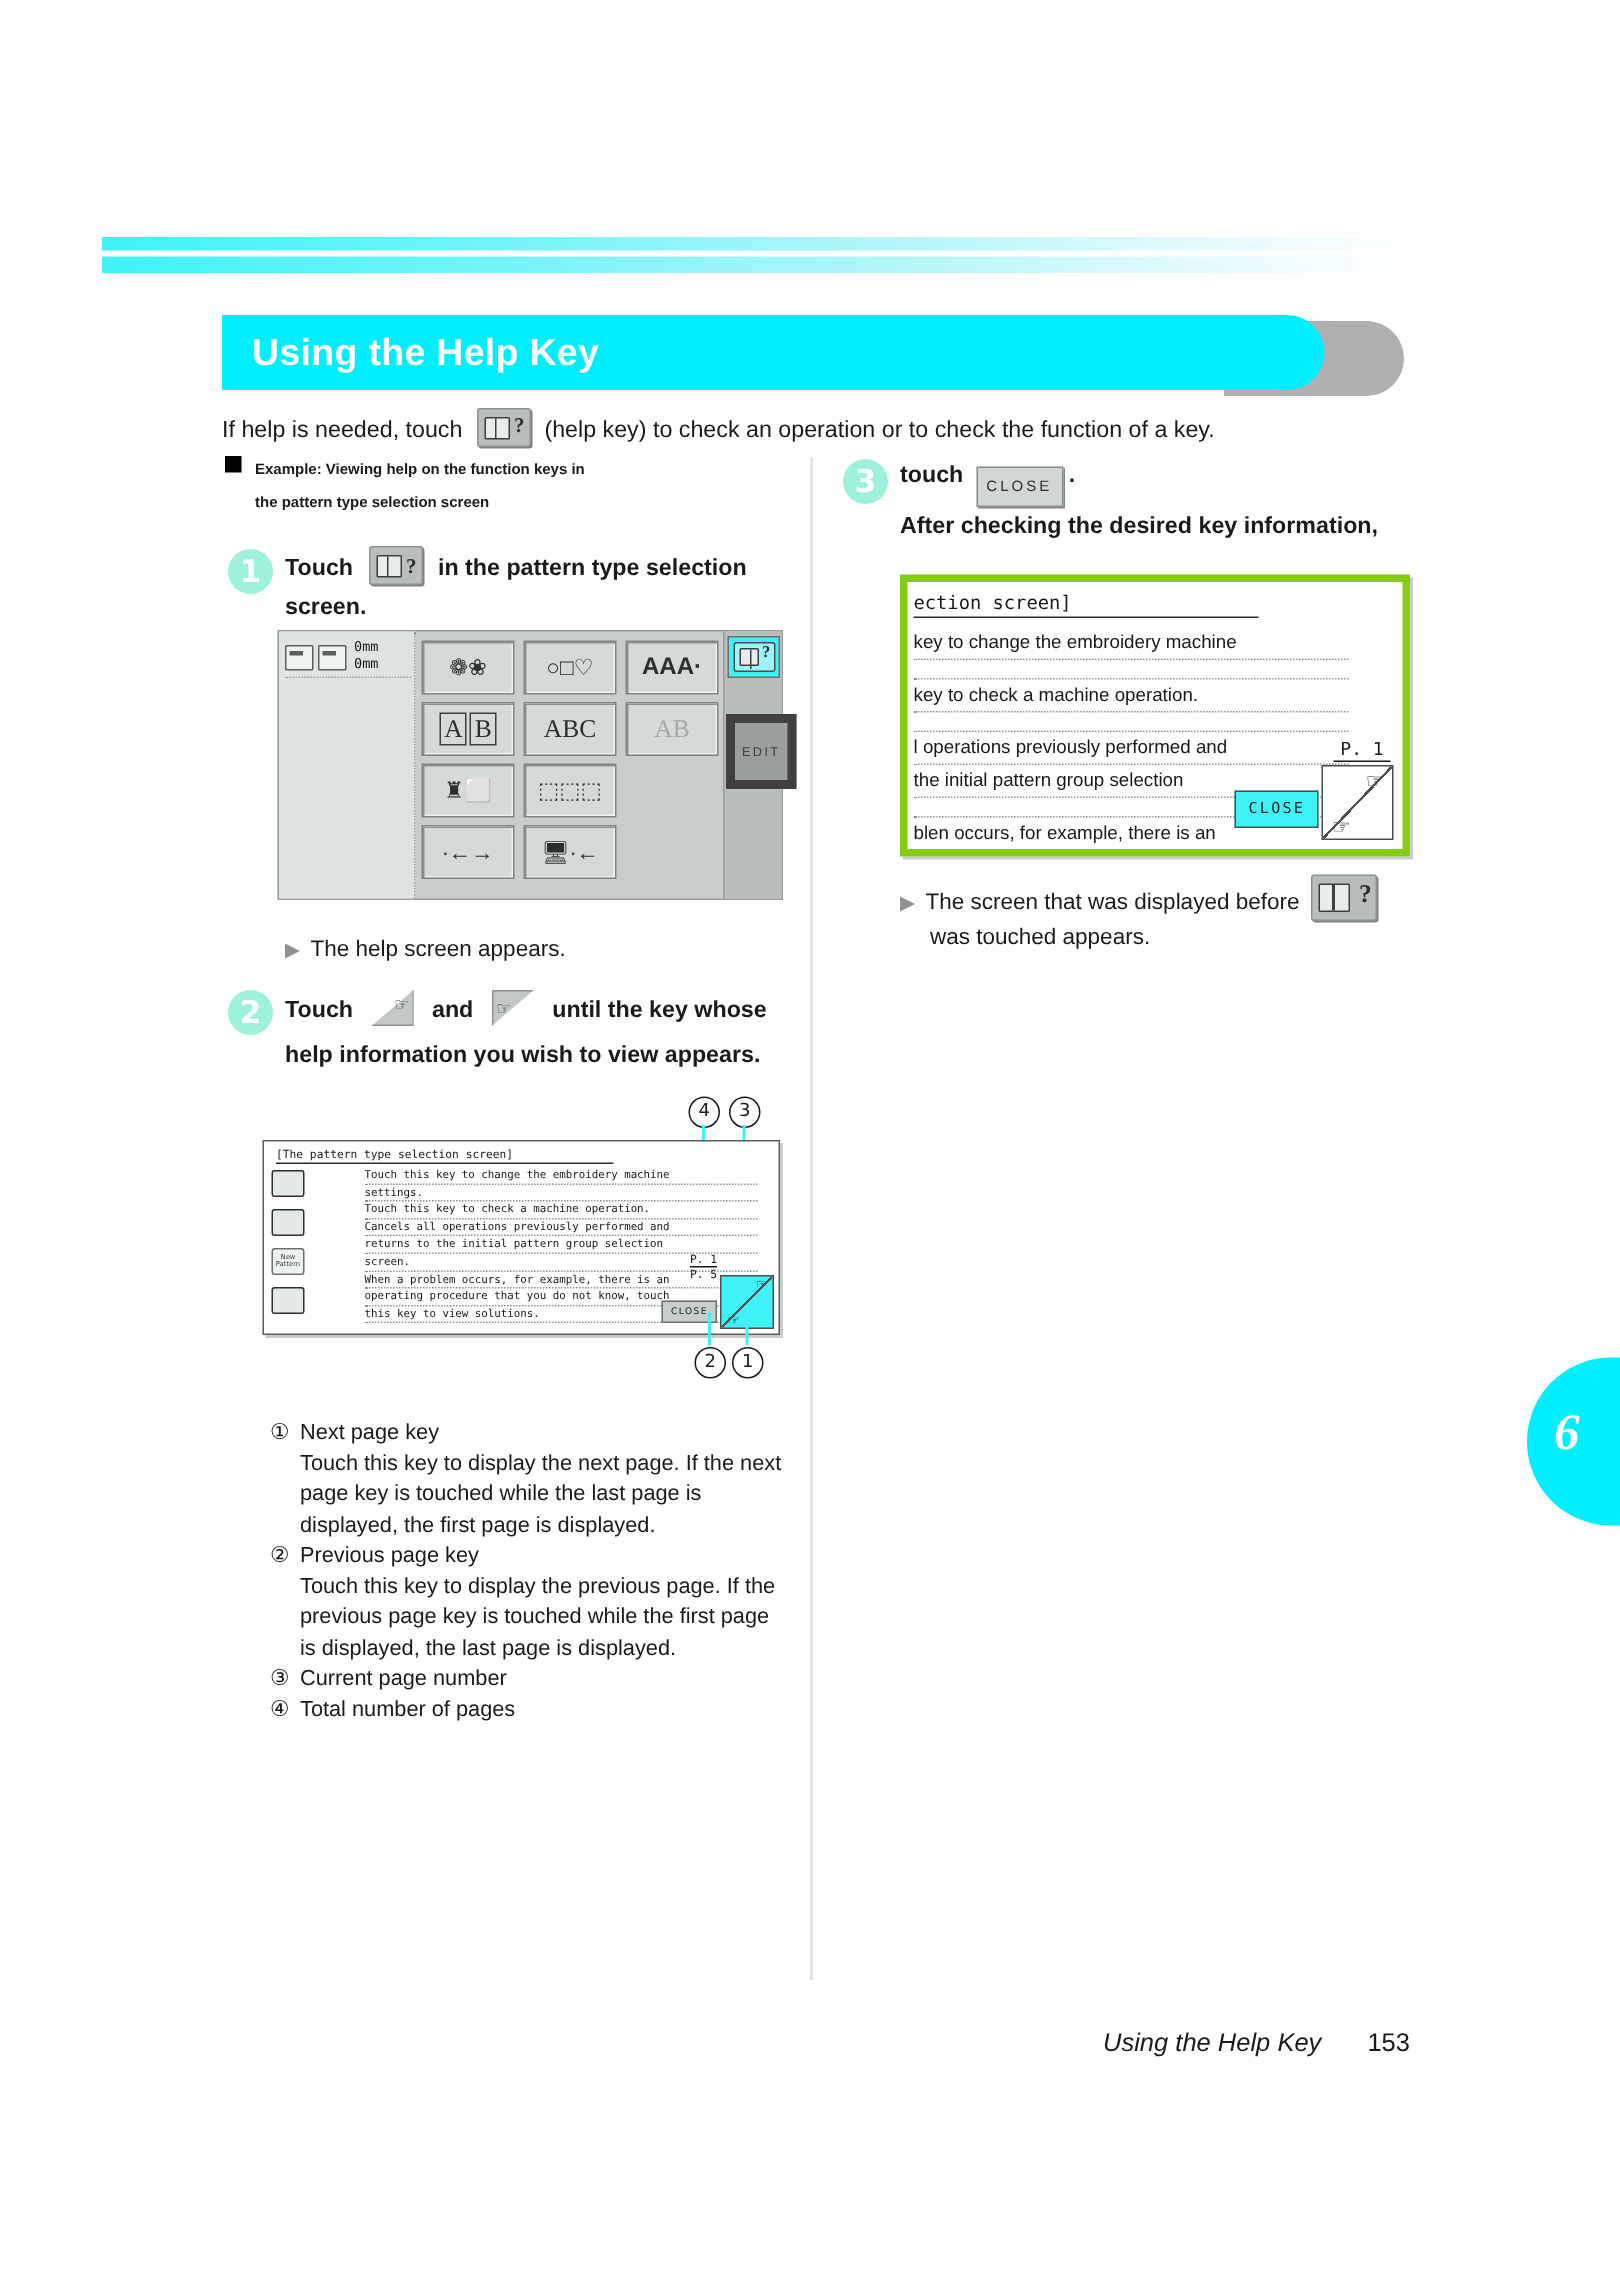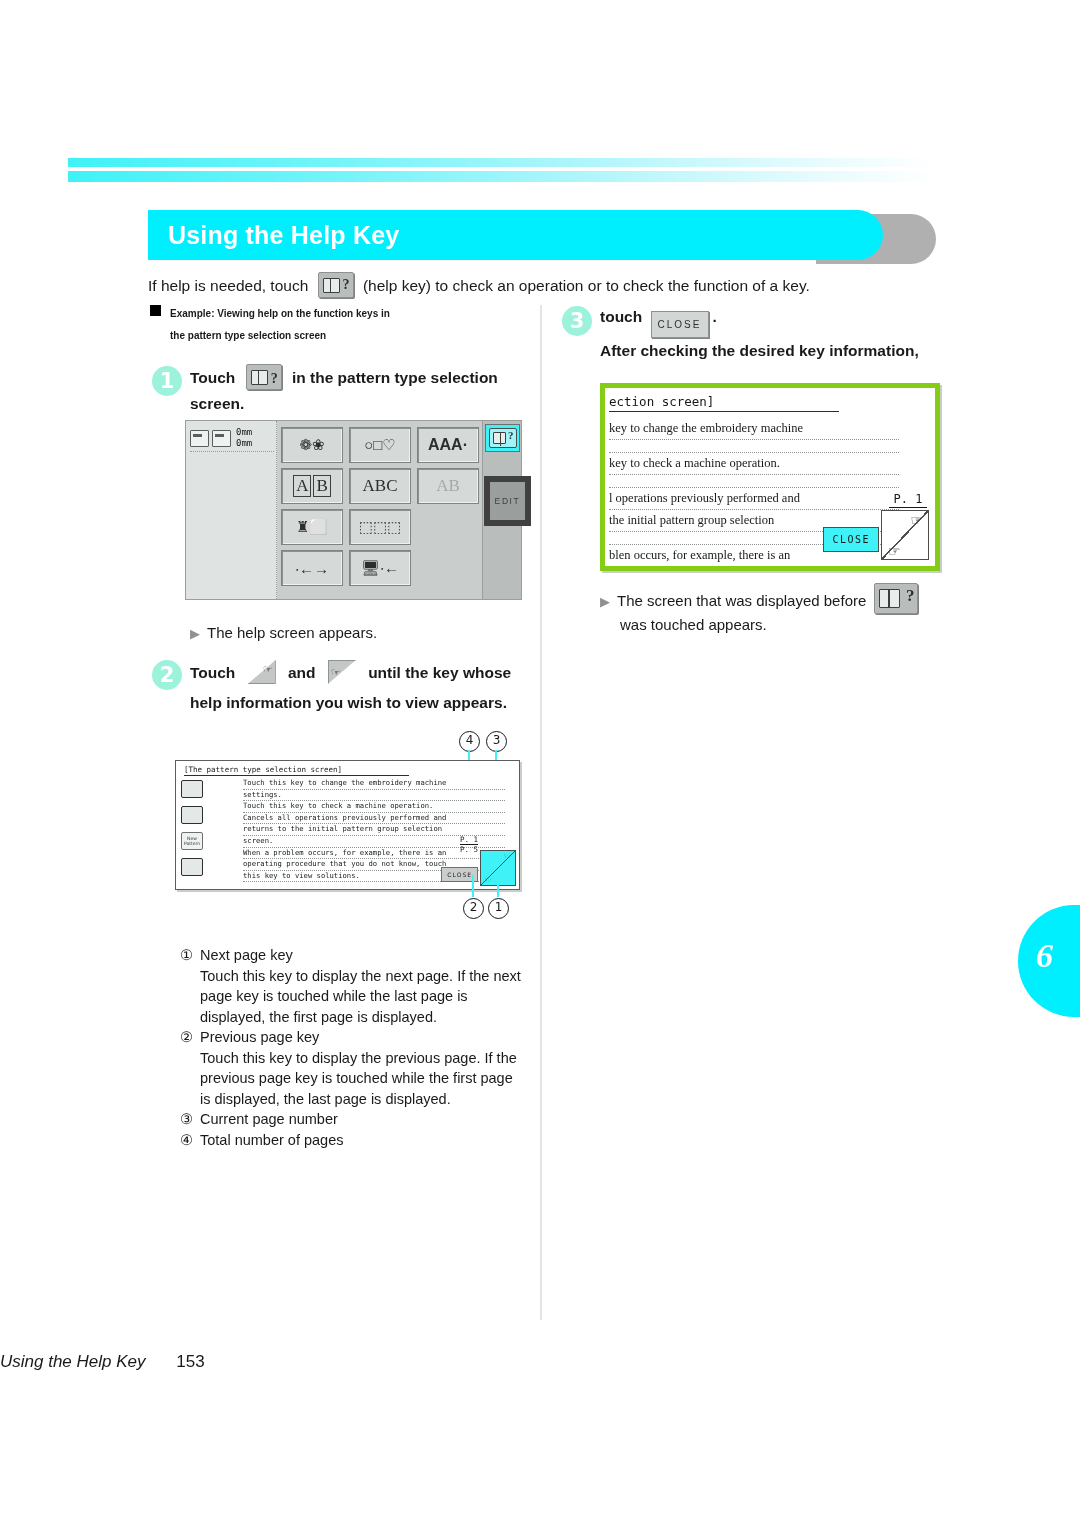--- a/index.html
+++ b/index.html
@@ -254,21 +254,21 @@
     margin-left:12px;
   }
   #lcd-zoom .ztitle {
     position:absolute; left:4px; top:6px; font-size:12.5px;
     font-family:"DejaVu Sans Mono", monospace; color:#16191a;
     border-bottom:1.4px solid #2b2f2d; padding-bottom:2px; width:230px;
   }
   #lcd-zoom .zlines { position:absolute; left:4px; top:30px; width:290px; }
   #lcd-zoom .zlines p {
     margin:0 0 0 0; font-size:12.5px; line-height:21px;
-    font-family:Liberation Serif, serif; color:#16191a;
+    font-family:Liberation Sans, sans-serif; color:#16191a;
   }
   #lcd-zoom .zlines p.sep { border-bottom:1.4px dotted #8d918f; }
   #lcd-zoom .zlines p.gap { height:12px; }
   #lcd-zoom .zpnum {
     position:absolute; right:8px; top:104px; width:38px;
     font-family:"DejaVu Sans Mono", monospace; font-size:12px;
     text-align:center; line-height:15px;
   }
   #lcd-zoom .zpnum .top { border-bottom:1.6px solid #16191a; }
   #lcd-zoom .zclose {
@@ -295,21 +295,21 @@
     background:#00efff; border-radius:62px 0 0 62px;
   }
   #chapter-tab span {
     position:absolute; left:18px; top:32px; color:#ffffff;
     font-size:34px; font-style:italic; font-weight:bold;
     font-family:"Liberation Serif", serif;
   }
 
   
   #footer {
-    position:absolute; left:0; right:0; top:1352px; 
+    position:absolute; left:0; right:0; top:1352px; text-align:right;
     padding-right:140px; font-size:17px; font-style:italic;
   }
   #footer .pageno { font-style:normal; margin-left:26px; }
 </style>
 </head>
 <body>
 
 <div id="deco-bars">
   <div class="deco-bar"></div>
   <div class="deco-bar second"></div>

